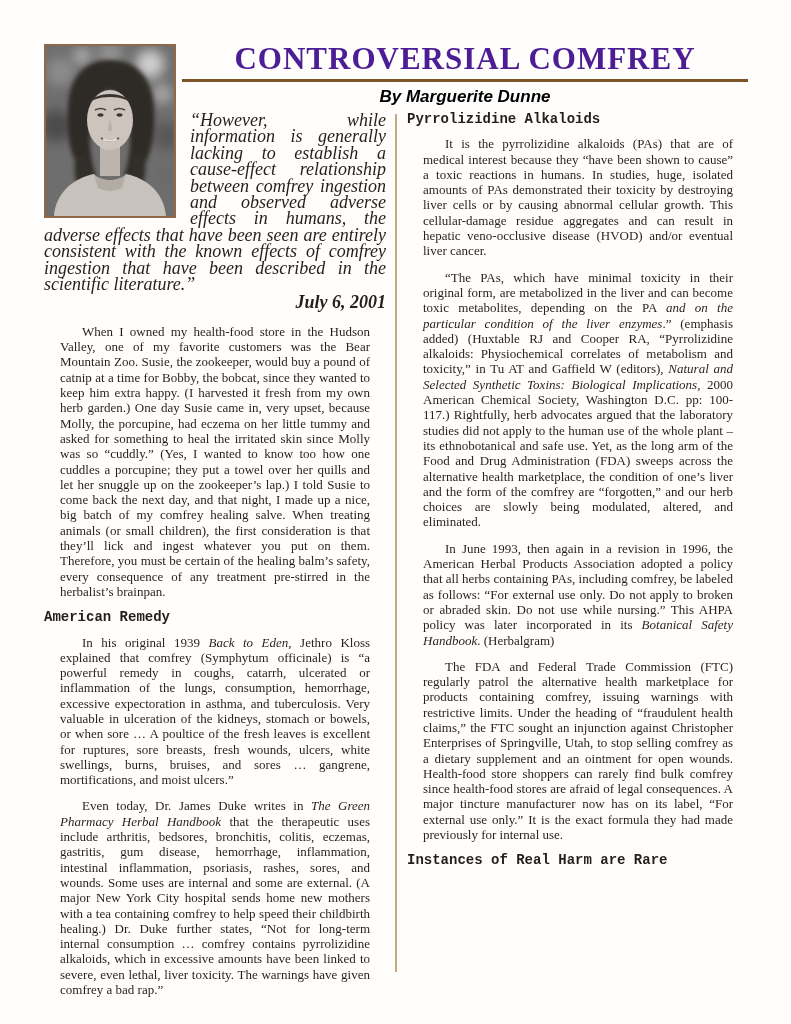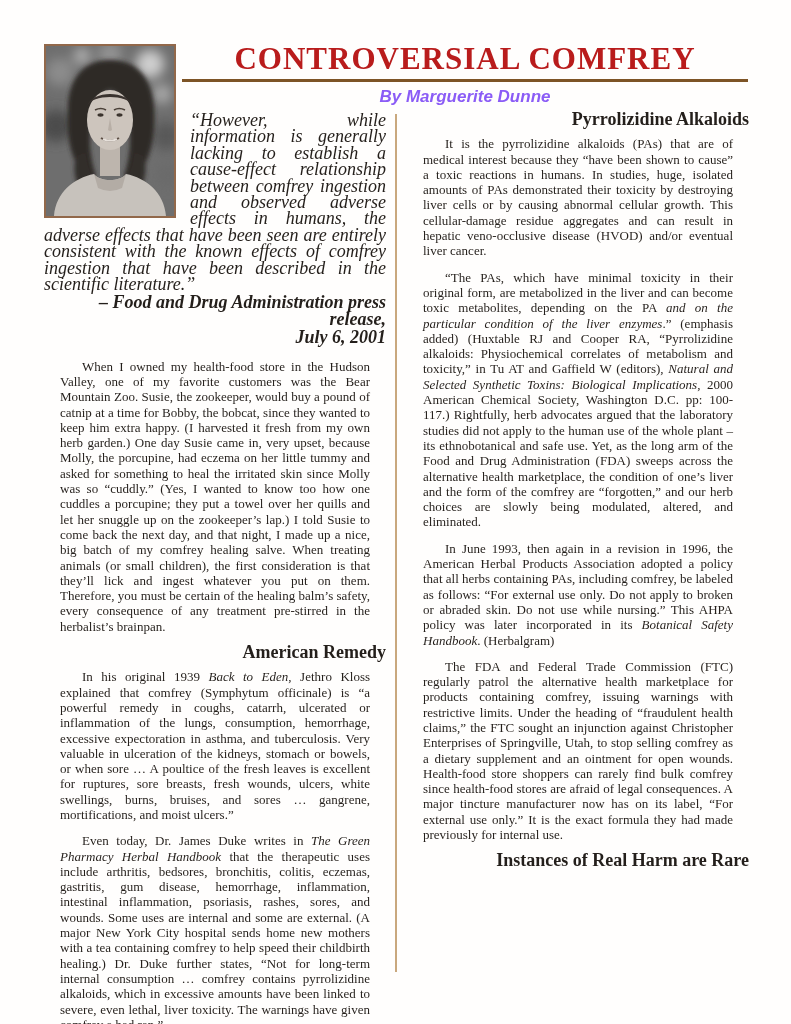--- a/index.html
+++ b/index.html
@@ -33,35 +33,35 @@
     width: 566px;
     text-align: center;
   }
   .title {
     margin: 0;
     font-family: "Liberation Serif", serif;
     font-weight: bold;
     font-size: 31px;
     line-height: 34px;
     letter-spacing: 1px;
-    color: #b91c1c;
+    color: #4c1d95;
     white-space: nowrap;
   }
   .rule {
     margin-top: 3px;
     border-top: 3px solid #7d5426;
     height: 0;
   }
   .byline {
     margin-top: 5px;
     font-family: "Liberation Sans", sans-serif;
     font-style: italic;
     font-weight: bold;
     font-size: 17px;
-    color: #8b5cf6;
+    color: #000000;
   }
 
   
   .col {
     position: absolute;
     top: 112px;
     width: 342px;
     font-size: 13px;
     line-height: 15.3px;
     text-align: justify;
@@ -88,24 +88,25 @@
     margin: 2px 0 0;
     text-align: right;
     font-weight: bold;
   }
 
   
   .body { margin: 0 16px 11px; }
   .indent { text-indent: 22px; }
   .it { font-style: italic; }
   .heading {
-    font-size: 18px;
-    font-weight: bold;
-    text-align: right;
+    font-size: 14px;
+    font-weight: bold;
+    text-align: left;
     margin: 4px 0 9px;
+    font-family: Liberation Mono, monospace;
   }
   .heading.first { margin-top: 0; }
 
   
   .footer {
     position: absolute;
     left: 44px; top: 1040px;
     width: 703px;
     font-family: "Liberation Sans", sans-serif;
     font-style: italic;
@@ -181,21 +182,20 @@
   <header class="header">
     <h1 class="title">CONTROVERSIAL COMFREY</h1>
     <div class="rule"></div>
     <div class="byline">By Marguerite Dunne</div>
   </header>
 
   <div class="col left">
     <div class="quote">
       <div class="photo-spacer"></div>
       <p class="quote-text">“However, while information is generally lacking to establish a cause-effect relationship between comfrey ingestion and observed adverse effects in humans, the adverse effects that have been seen are entirely consistent with the known effects of comfrey ingestion that have been described in the scientific literature.”</p>
-      <p class="attr">– Food and Drug Administration press release,</p>
       <p class="attr">July 6, 2001</p>
     </div>
     <p class="body indent">When I owned my health-food store in the Hudson Valley, one of my favorite customers was the Bear Mountain Zoo.  Susie, the zookeeper, would buy a pound of catnip at a time for Bobby, the bobcat, since they wanted to keep him extra happy.  (I harvested it fresh from my own herb garden.) One day Susie came in, very upset, because Molly, the porcupine, had eczema on her little tummy and asked for something to heal the irritated skin since Molly was so “cuddly.” (Yes, I wanted to know too how one cuddles a porcupine; they put a towel over her quills and let her snuggle up on the zookeeper’s lap.)  I told Susie to come back the next day, and that night, I made up a nice, big batch of my comfrey healing salve.  When treating animals (or small children), the first consideration is that they’ll lick and ingest whatever you put on them.  Therefore, you must be certain of the healing balm’s safety, every consequence of any treatment pre-stirred in the herbalist’s brainpan.</p>
     <h2 class="heading">American Remedy</h2>
     <p class="body indent"><span>In his original 1939 </span><span class="it">Back to Eden</span><span>, Jethro Kloss explained that comfrey (Symphytum officinale) is “a powerful remedy in coughs, catarrh, ulcerated or inflammation of the lungs, consumption, hemorrhage, excessive expectoration in asthma, and tuberculosis.  Very valuable in ulceration of the kidneys, stomach or bowels, or when sore … A poultice of the fresh leaves is excellent for ruptures, sore breasts, fresh wounds, ulcers, white swellings, burns, bruises, and sores … gangrene, mortifications, and moist ulcers.”</span></p>
     <p class="body indent"><span>Even today,  Dr. James Duke writes in </span><span class="it">The Green Pharmacy Herbal Handbook</span><span> that the therapeutic uses include arthritis, bedsores, bronchitis, colitis, eczemas, gastritis, gum disease, hemorrhage, inflammation, intestinal inflammation, psoriasis, rashes, sores, and wounds.  Some uses are internal and some are external.  (A major New York City hospital sends home new mothers with a tea containing comfrey to help speed their childbirth healing.)  Dr. Duke further states, “Not for long-term internal consumption … comfrey contains pyrrolizidine alkaloids, which in excessive amounts have been linked to severe, even lethal, liver toxicity.  The warnings have given comfrey a bad rap.”</span></p>
   </div>
 
   <div class="divider"></div>
 

